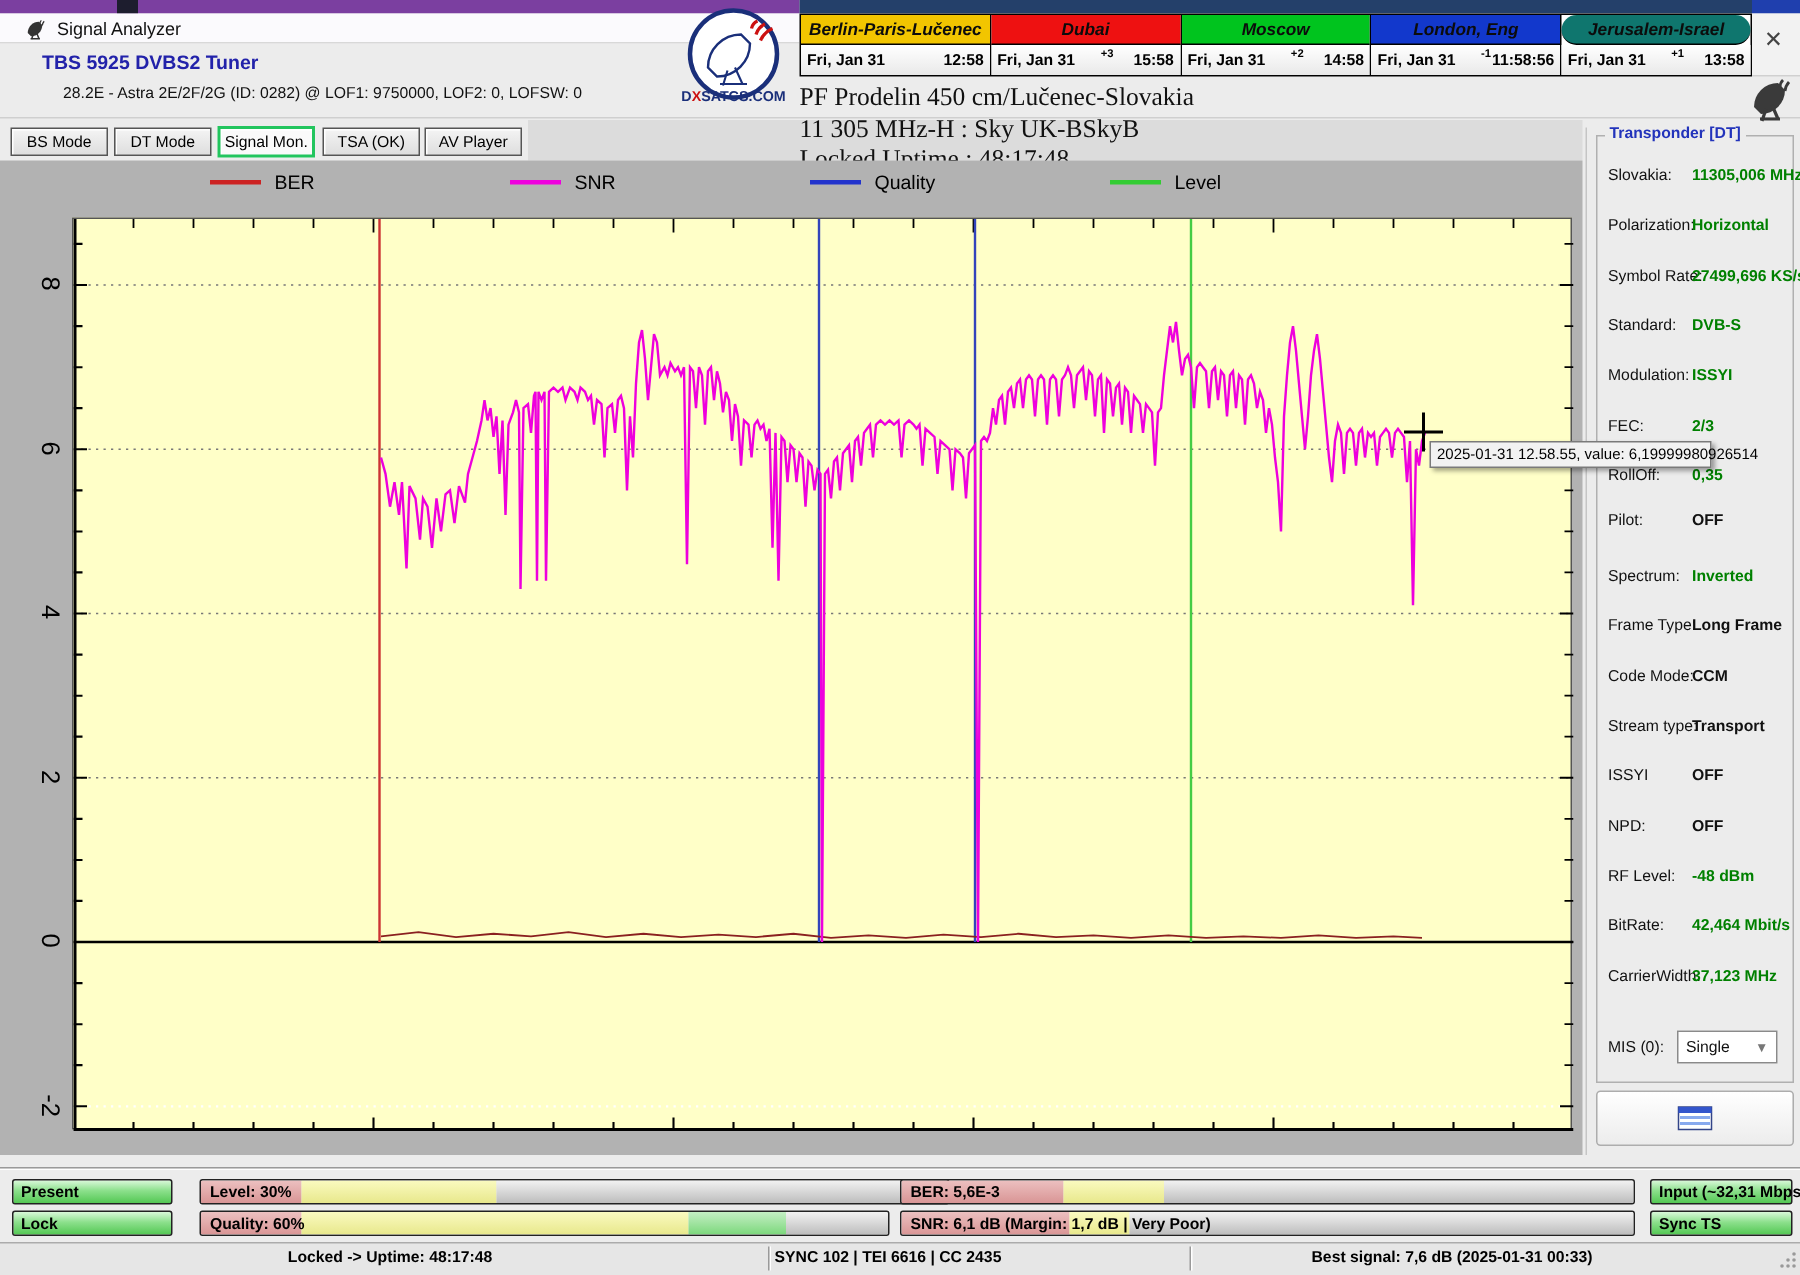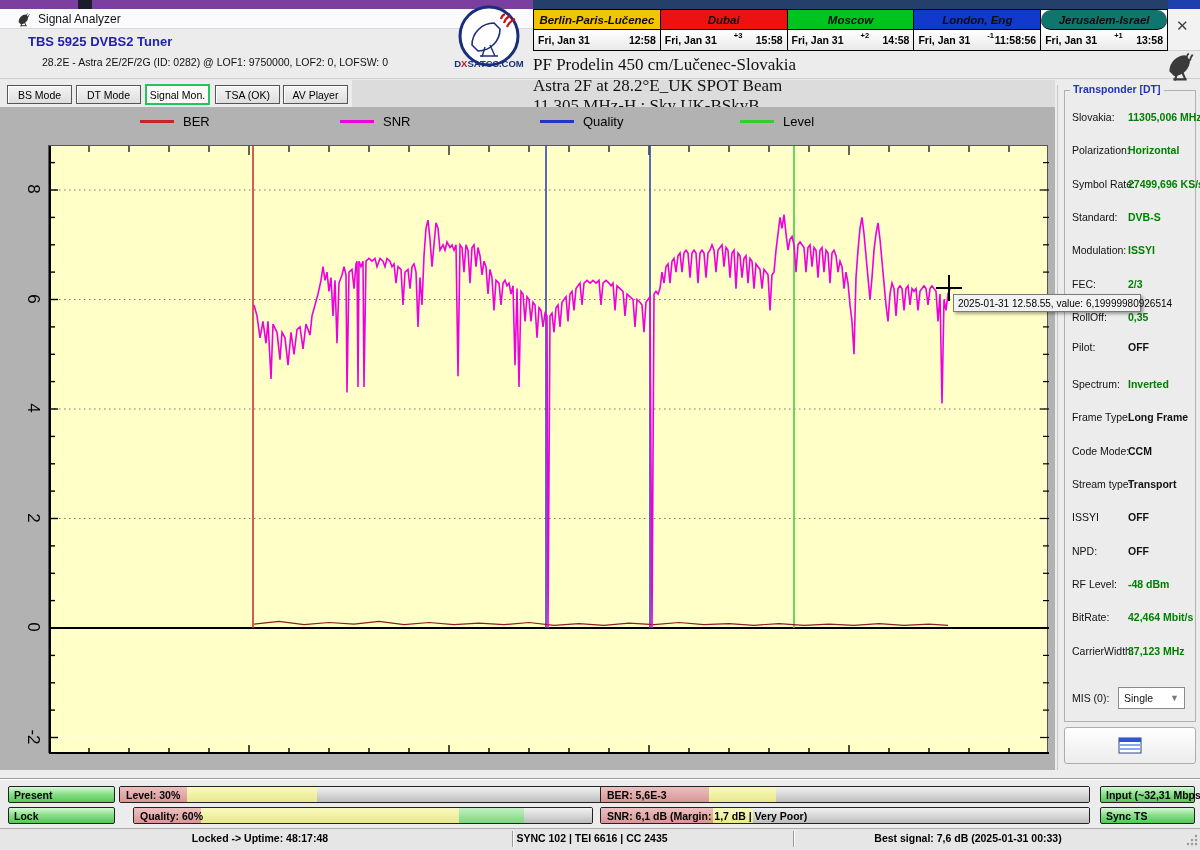--- a/index.html
+++ b/index.html
@@ -167,21 +167,20 @@
 <div class="abs" id="close-x">✕</div>
 <div class="abs" id="corner-dish"><svg viewBox="0 0 24 24" width="100%" height="100%">
       <path d="M4,16 A 12 12 0 0 1 16,4 L 19.5,7.5 A 12 12 0 0 1 7.5,19.5 Z" fill="#3a3a3a"></path>
       <path d="M10,17 L8,23 M13,15 L16,22 M7,22 L17,22" stroke="#3a3a3a" stroke-width="1.6" fill="none"></path>
       <path d="M17,6 A 5 5 0 0 1 18.5,2.5 M19.5,8 A 8 8 0 0 1 21.5,3.5" stroke="#3a3a3a" stroke-width="1.4" fill="none"></path>
     </svg></div>
 
 <div class="abs" id="overlay-band"></div>
 <div class="abs" id="overlay">
   <div>PF Prodelin 450 cm/Lučenec-Slovakia</div>
-  <div>Astra 2F at 28.2°E_UK SPOT Beam</div>
   <div>11 305 MHz-H : Sky UK-BSkyB</div>
   <div>Locked Uptime : 48:17:48</div>
 </div>
 
 <div id="tabs-root">
     <div class="tab" style="left: 7px;">BS Mode</div>
     <div class="tab" style="left: 76px;">DT Mode</div>
     <div class="tab active" style="left: 145px;">Signal Mon.</div>
     <div class="tab" style="left: 215px;">TSA (OK)</div>
     <div class="tab" style="left: 283px;">AV Player</div>
@@ -413,21 +412,21 @@
     <rect x="2" y="7" width="20" height="2" fill="#88aaee"></rect>
     <rect x="2" y="11" width="20" height="2" fill="#88aaee"></rect>
   </svg>
 </div>
 
 <div class="abs" id="page-divider"></div>
 
 <div id="bars-root">
     <div class="badge" style="left: 8px; top: 786px; width: 107px;">Present</div>
     <div class="badge" style="left: 8px; top: 807px; width: 107px;">Lock</div>
-    <div class="meter" style="left: 119px; top: 786px; width: 500px;">
+    <div class="meter" style="left: 133px; top: 786px; width: 500px;">
       <div class="seg pink" style="width: 67px;"></div>
       <div class="seg yellow" style="width: 130px;"></div>
       <div class="seg silver"></div>
       <div class="meter-label">Level: 30%</div>
     </div>
     <div class="meter" style="left: 133px; top: 807px; width: 460px;">
       <div class="seg pink" style="width: 67px;"></div>
       <div class="seg yellow" style="width: 258px;"></div>
       <div class="seg green" style="width: 65px;"></div>
       <div class="seg silver"></div>

